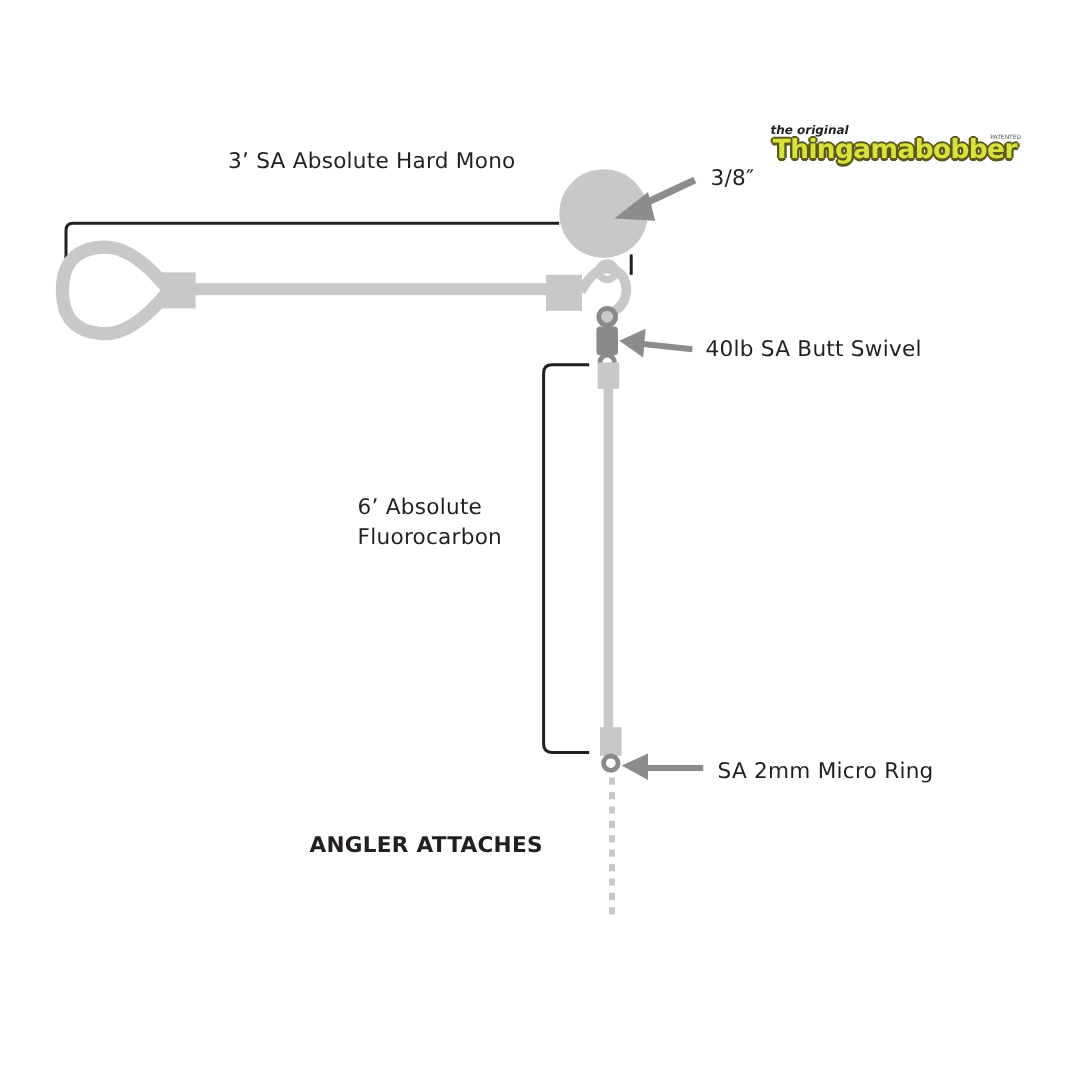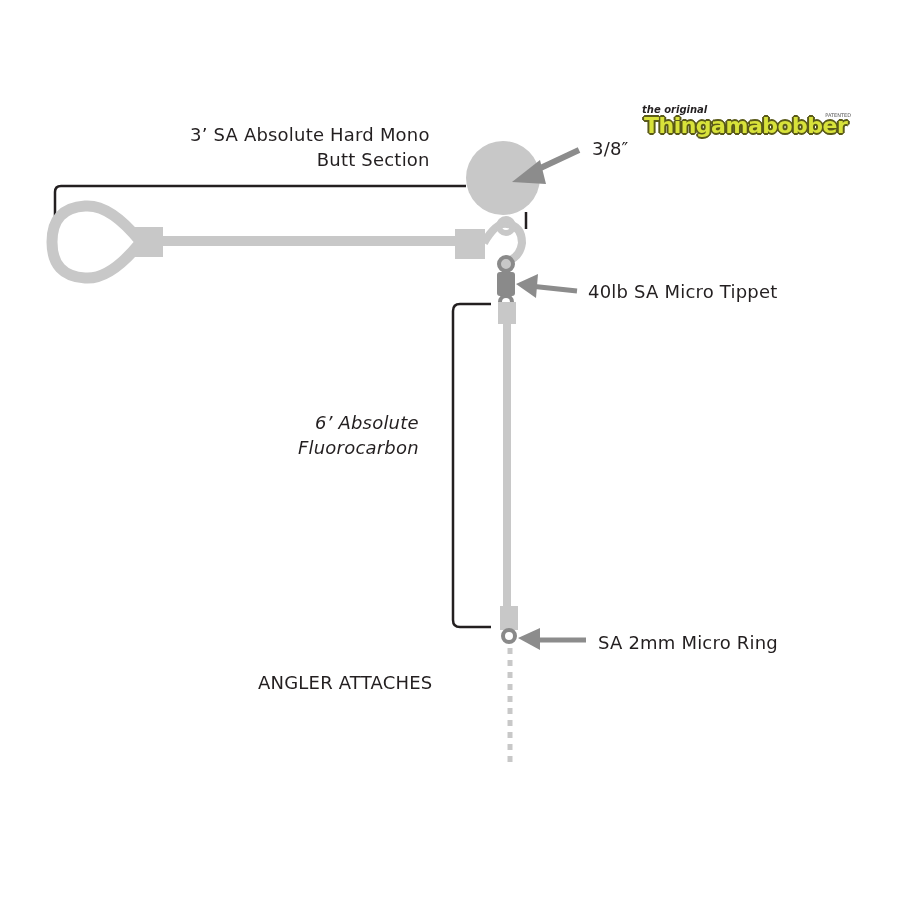--- a/index.html
+++ b/index.html
@@ -1,21 +1,21 @@
 <!DOCTYPE html>
 <html><head>
   <meta charset="utf-8">
   <style>
     html, body { margin: 0; padding: 0; background: #ffffff; }
     body { width: 900px; height: 900px; position: relative; overflow: hidden;
            font-family: "DejaVu Sans", "Liberation Sans", sans-serif; color: #231f20; }
     svg.diagram { position: absolute; left: 0; top: 0; }
     .lbl { position: absolute; font-size: 18px; line-height: 25px; letter-spacing: 0.2px;
            color: #231f20; white-space: nowrap; }
-    .lbl span { display: block; text-align: right; }
+    .lbl span { display: block; }
     .logo { position: absolute; left: 640px; top: 104px; width: 215px; height: 42px; }
     .logo .small { position: absolute; left: 2px; top: 0px; font-size: 10px; font-weight: bold;
                    font-style: italic; color: #231f20; font-family: "DejaVu Sans", sans-serif; }
     .logo .big { position: absolute; left: 4px; top: 9px; font-size: 22px; font-weight: bold;
                  color: #d8e23a; letter-spacing: -0.5px;
                  font-family: "DejaVu Sans", sans-serif;
                  text-shadow: -1px -1px 0 #5a5a1a, 1px -1px 0 #5a5a1a, -1px 1px 0 #5a5a1a,
                               1px 1px 0 #5a5a1a, 0 -2px 0 #5a5a1a, 0 2px 0 #5a5a1a,
                               -2px 0 0 #5a5a1a, 2px 0 0 #5a5a1a; }
     .logo .tm { position: absolute; right: 4px; top: 8px; font-size: 5px; color: #555; }
@@ -67,35 +67,34 @@
     <line x1="577" y1="291" x2="530" y2="286" stroke-width="5"></line>
     <polygon points="516,284 538,274 536,298" stroke="none"></polygon>
 
     <line x1="586" y1="640" x2="532" y2="640" stroke-width="5"></line>
     <polygon points="518,638 540,628 540,650" stroke="none"></polygon>
   </g>
 </svg>
 
 <div class="lbl" style="left:190px; top:122px;">
   <span>3’ SA Absolute Hard Mono</span>
-  <span>Butt Section</span>
 </div>
 
 <div class="lbl" style="left:592px; top:136px;">3/8″</div>
 
 <div class="logo">
   <div class="small">the original</div>
   <div class="big">Thingamabobber</div>
   <div class="tm">PATENTED</div>
 </div>
 
-<div class="lbl" style="left:588px; top:279px;">40lb SA Micro Tippet</div>
+<div class="lbl" style="left:588px; top:279px;">40lb SA Butt Swivel</div>
 
-<div class="lbl" style="left:298px; top:410px;font-style:italic;">
+<div class="lbl" style="left:298px; top:410px;">
   <span>6’ Absolute</span>
   <span>Fluorocarbon</span>
 </div>
 
 <div class="lbl" style="left:598px; top:630px;">SA 2mm Micro Ring</div>
 
-<div class="lbl" style="left:258px; top:670px;">
+<div class="lbl" style="left:258px; top:692px;font-weight:bold;">
   <span>ANGLER ATTACHES</span>
 </div>
 
 </body></html>

